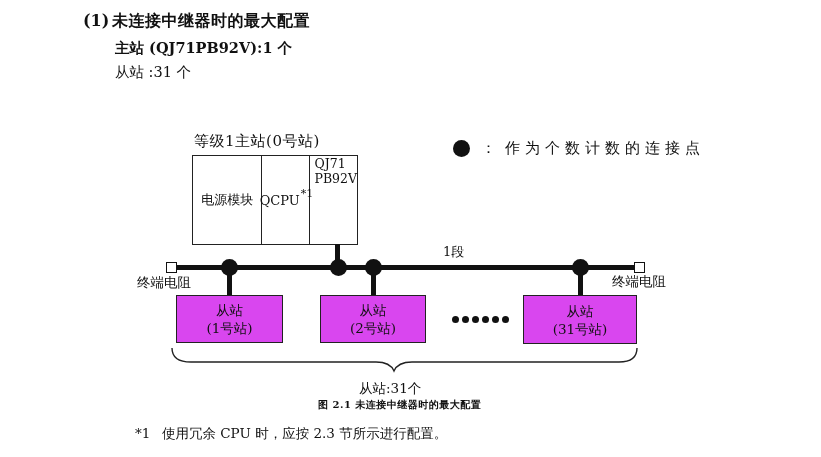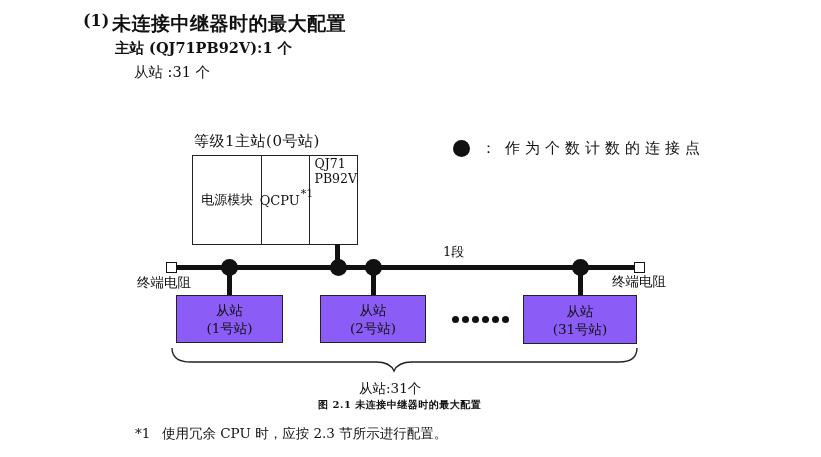--- a/index.html
+++ b/index.html
@@ -4,23 +4,23 @@
 <style>
   html,body{margin:0;padding:0;background:#fff;}
   #page{
     position:relative;width:821px;height:457px;background:#ffffff;overflow:hidden;
     font-family:"DejaVu Serif","Liberation Serif",serif;color:#111111;
   }
   .abs{position:absolute;white-space:nowrap;}
 
   
   .h-num{left:83px;top:11px;font-size:16px;font-weight:700;}
-  .h-title{left:112px;top:11px;font-size:19px;font-weight:700;letter-spacing:0.5px;}
+  .h-title{left:112px;top:11px;font-size:16px;font-weight:700;letter-spacing:0.5px;}
   .spec1{left:115px;top:39px;font-size:14.5px;font-weight:bold;}
-  .spec2{left:115px;top:63px;font-size:14.5px;margin-left:19px;}
+  .spec2{left:115px;top:63px;font-size:14.5px;}
 
   
   .master-label{left:194px;top:132px;font-size:15px;letter-spacing:0.5px;}
   .master-box{left:192px;top:155px;width:166px;height:90px;border:1.5px solid #222;
     display:flex;box-sizing:border-box;background:#fff;}
   .mcell{display:flex;align-items:center;justify-content:center;font-size:13px;box-sizing:border-box;}
   .mcell1{width:72px;}
   .mcell2{width:48px;border-left:1.5px solid #222;}
   .mcell2 sup{font-size:11px;position:relative;top:-7px;left:1px;}
   .mcell3{flex:1;border-left:1.5px solid #222;justify-content:flex-start;padding-left:4px;
@@ -46,21 +46,21 @@
   .stub2{left:371px;top:268px;height:27px;}
   .stub3{left:578px;top:268px;height:27px;}
   .cdot{width:17px;height:17px;border-radius:50%;background:#111;z-index:4;}
   .dot-s1{left:221px;top:259px;}
   .dot-m{left:330px;top:259px;}
   .dot-s2{left:365px;top:259px;}
   .dot-s3{left:572px;top:259px;}
 
   
   .slave-box{border:1.5px solid #222;display:flex;flex-direction:column;align-items:center;
-    justify-content:center;font-size:13.5px;line-height:18px;box-sizing:border-box;background:#8b5cf6;z-index:2;}
+    justify-content:center;font-size:13.5px;line-height:18px;box-sizing:border-box;background:#d946ef;z-index:2;}
   .sbox1{left:176px;top:295px;width:107px;height:48px;}
   .sbox2{left:320px;top:295px;width:106px;height:48px;}
   .sbox3{left:523px;top:295px;width:114px;height:49px;}
 
   
   .ellipsis{left:452px;top:316px;display:flex;gap:3px;align-items:center;}
   .edot{width:7px;height:7px;border-radius:50%;background:#111;display:block;}
 
   
   .brace{left:170px;top:346px;width:470px;height:28px;}

